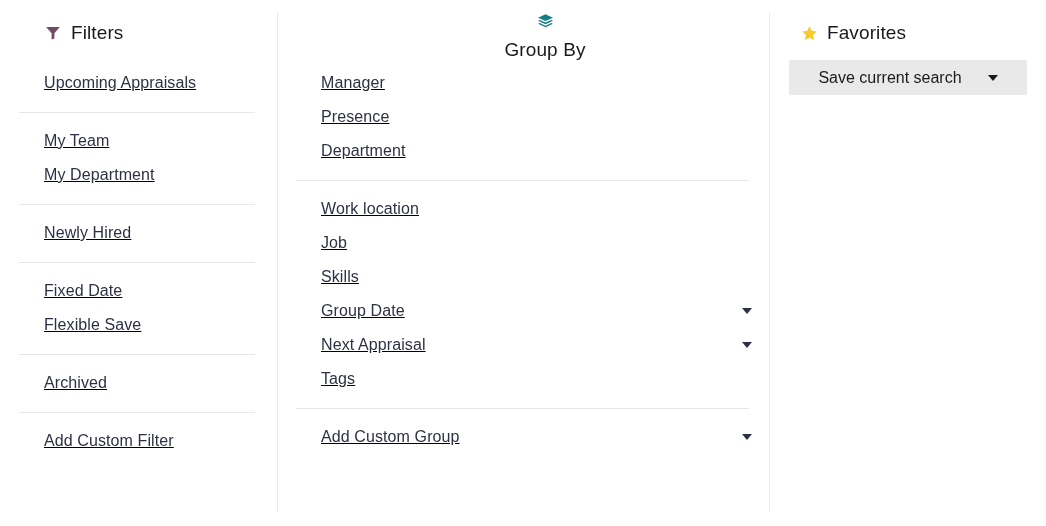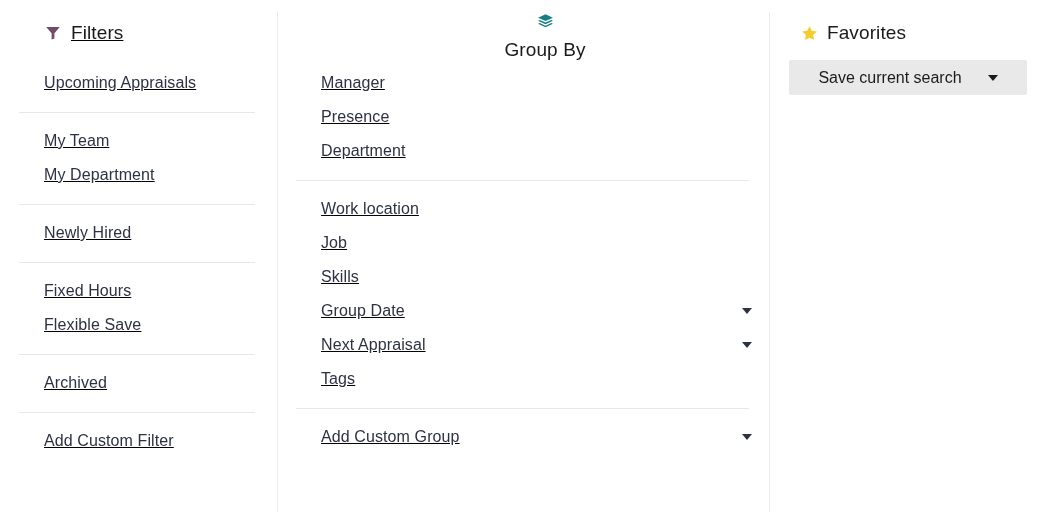--- a/index.html
+++ b/index.html
@@ -48,21 +48,21 @@
 
   
   .section-header {
     display: flex;
     align-items: center;
     gap: 9px;
     height: 42px;
     padding-left: 0px;
     box-sizing: border-box;
   }
-  .col-filters   .section-header { padding-left: 44px; text-decoration: underline; }
+  .col-filters   .section-header { padding-left: 44px; }
   .col-groupby   .section-header { padding-left: 44px; flex-direction: column; }
   .col-favorites .section-header { padding-left: 20px; margin-left: 11px; }
 
   .section-title {
     font-size: 19px;
     color: #1a1a1a;
     letter-spacing: 0.1px;
   }
 
   .hdr-icon {
@@ -181,21 +181,21 @@
     </div>
 
     <div class="item-group">
       <div class="menu-item">
         <span class="label">Newly Hired</span>
       </div>
     </div>
 
     <div class="item-group">
       <div class="menu-item">
-        <span class="label">Fixed Hours</span>
+        <span class="label">Fixed Date</span>
       </div>
       <div class="menu-item">
         <span class="label">Flexible Save</span>
       </div>
     </div>
 
     <div class="item-group">
       <div class="menu-item">
         <span class="label">Archived</span>
       </div>

